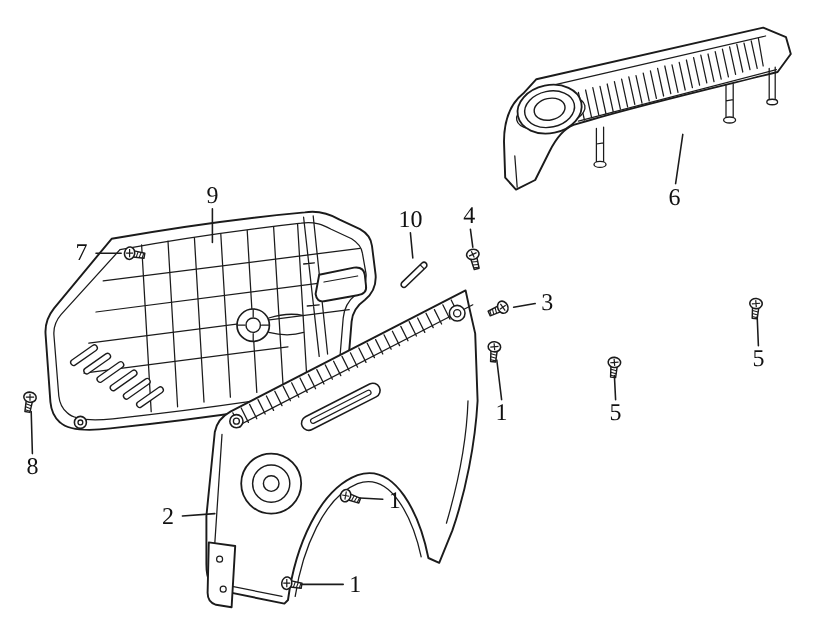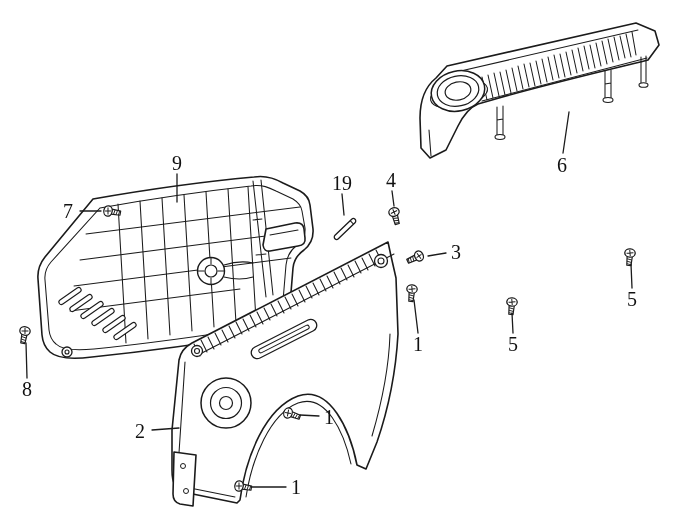--- a/index.html
+++ b/index.html
@@ -144,21 +144,21 @@
          M513,333 L512,313
          M418,333 L414,300
          M319,416 L300,415
          M286,487 L252,487
          M27,378 L26,343
          M152,430 L179,428"></path>
   </svg>
 
   <div class="co" style="left:177px;top:163px;">9</div>
   <div class="co" style="left:68px;top:211px;">7</div>
-  <div class="co" style="left:342px;top:183px;">19</div>
+  <div class="co" style="left:342px;top:183px;">10</div>
   <div class="co" style="left:391px;top:180px;">4</div>
   <div class="co" style="left:456px;top:252px;">3</div>
   <div class="co" style="left:562px;top:165px;">6</div>
   <div class="co" style="left:632px;top:299px;">5</div>
   <div class="co" style="left:513px;top:344px;">5</div>
   <div class="co" style="left:418px;top:344px;">1</div>
   <div class="co" style="left:329px;top:417px;">1</div>
   <div class="co" style="left:296px;top:487px;">1</div>
   <div class="co" style="left:27px;top:389px;">8</div>
   <div class="co" style="left:140px;top:431px;">2</div>

